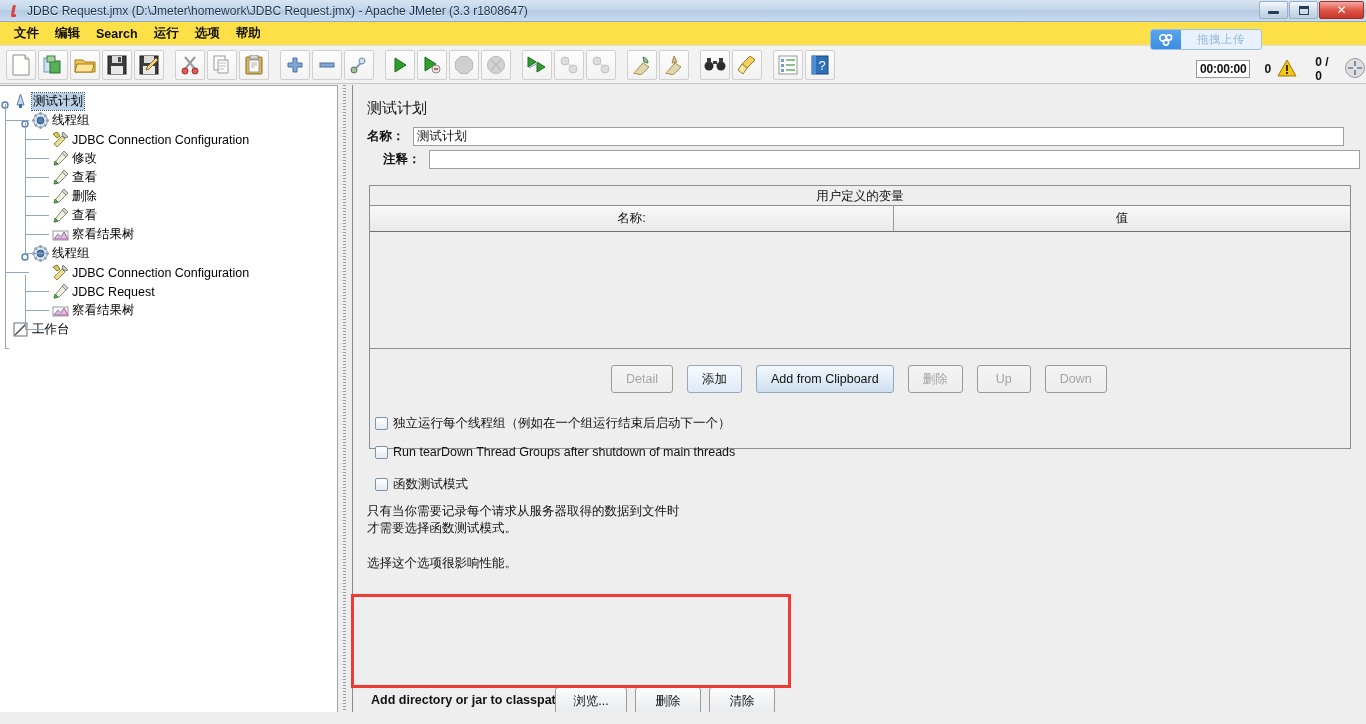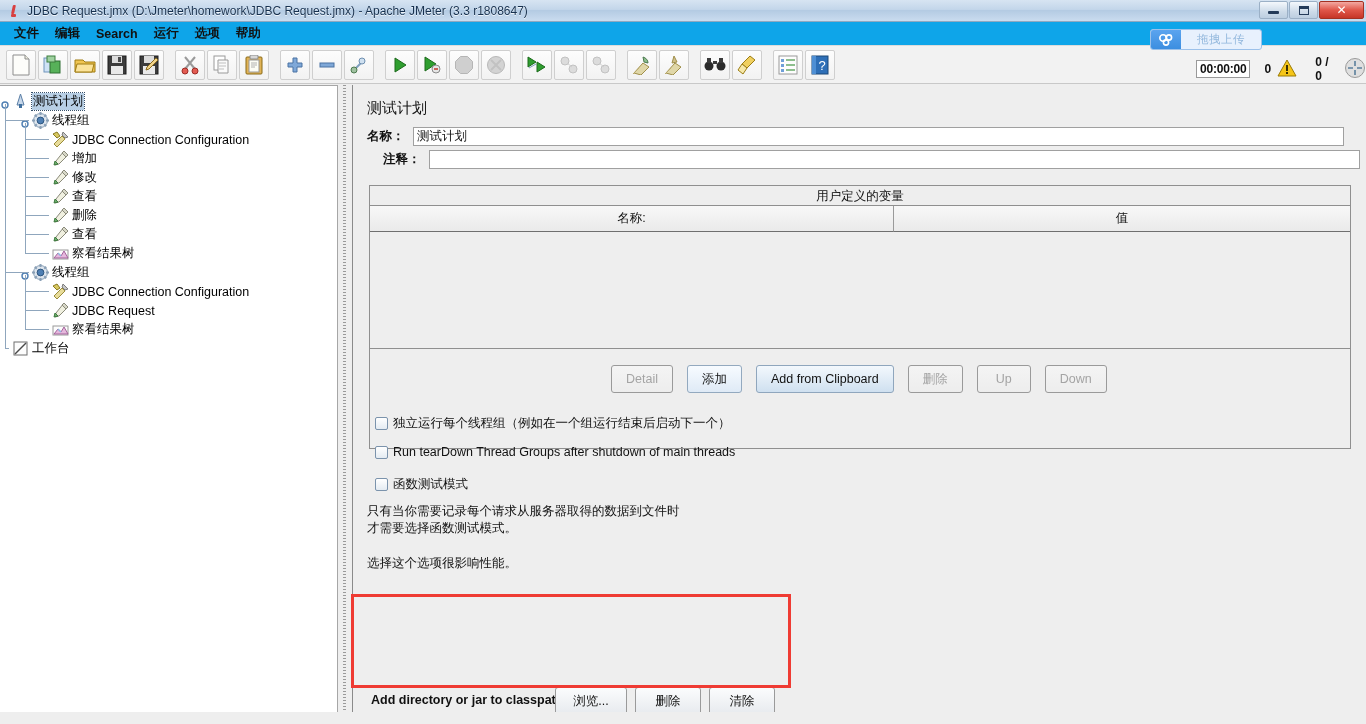--- a/index.html
+++ b/index.html
@@ -57,21 +57,21 @@
     background:#243b59; border-radius:1px;
   }
   .winbtn .maxsq{
     position:absolute; left:9px; top:4px; width:10px; height:9px;
     border:1.5px solid #243b59; border-top-width:3px;
   }
 
   
   .menubar {
     position:absolute; left:0; top:22px; width:1366px; height:24px;
-    background:#0ea5e9; border-bottom:1px solid #dcdcdc;
+    background:#fde047; border-bottom:1px solid #dcdcdc;
     display:flex; align-items:center; padding-left:6px;
   }
   .menu-item {
     padding:3px 8px; font-size:12.5px; color:#111; white-space:nowrap;
     font-weight:bold;
   }
 
   
   .toolbar {
     position:absolute; left:0; top:46px; width:1366px; height:38px;
@@ -511,28 +511,20 @@
             </svg></span>
           <span class="lbl">线程组</span>
         </div>
         <div class="trow" style="padding-left: 52px;">
           <span class="ticon"><svg width="17" height="17" viewBox="0 0 17 17">
               <path d="M2 13l8-8 3 3-8 8z" fill="#e8dc9a" stroke="#9a8c3a"></path>
               <path d="M11 1l5 5-3 1-3-3z" fill="#c8c8c8" stroke="#7b7b7b"></path>
               <path d="M1 3l4-2 3 4-3 2z" fill="#d8c860" stroke="#8a7a20"></path>
             </svg></span>
           <span class="lbl">JDBC Connection Configuration</span>
-        </div>
-        <div class="trow" style="padding-left: 52px;">
-          <span class="ticon"><svg width="17" height="17" viewBox="0 0 17 17">
-              <path d="M12 1l4 4-9 9-4 1 1-4z" fill="#f0f0e0" stroke="#8a8a7a"></path>
-              <path d="M2 15l1-4 3 3z" fill="#6fae6f" stroke="#3d7a3d"></path>
-              <path d="M12 1l4 4-2 2-4-4z" fill="#d8d8c8" stroke="#8a8a7a"></path>
-            </svg></span>
-          <span class="lbl">增加</span>
         </div>
         <div class="trow" style="padding-left: 52px;">
           <span class="ticon"><svg width="17" height="17" viewBox="0 0 17 17">
               <path d="M12 1l4 4-9 9-4 1 1-4z" fill="#f0f0e0" stroke="#8a8a7a"></path>
               <path d="M2 15l1-4 3 3z" fill="#6fae6f" stroke="#3d7a3d"></path>
               <path d="M12 1l4 4-2 2-4-4z" fill="#d8d8c8" stroke="#8a8a7a"></path>
             </svg></span>
           <span class="lbl">修改</span>
         </div>
         <div class="trow" style="padding-left: 52px;">

